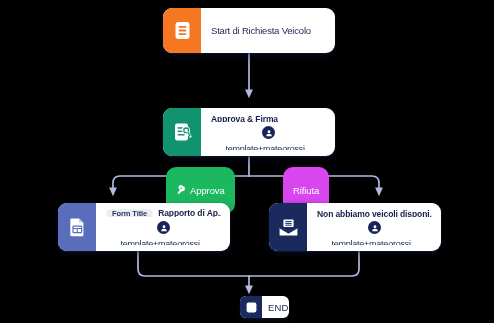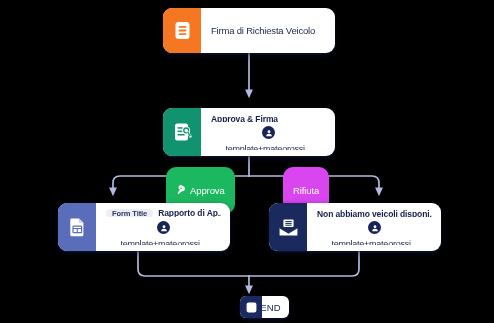--- a/index.html
+++ b/index.html
@@ -112,21 +112,21 @@
 
   #node-end {
     left: 240px; top: 296px; width: 49px; height: 22px;
     border-radius: 6px;
   }
   #node-end .node-icon {
     width: 22px; flex: 0 0 22px; background: #1b2a5e;
   }
   #node-end .node-body {
     padding: 0 16px 0 6px;
-    align-items: center;
+    align-items: flex-start;
     justify-content: center;
   }
   .end-label {
     font-size: 9.5px;
     color: #1b2550;
     letter-spacing: 0.2px;
   }
 
   
   .title-row {
@@ -202,21 +202,21 @@
   <div class="node" id="node-start">
     <div class="node-icon">
       <svg width="17" height="19" viewBox="0 0 17 19" aria-hidden="true">
         <rect x="1.5" y="1" width="14" height="17" rx="3" fill="#ffffff"></rect>
         <rect x="4.6" y="5" width="7.8" height="1.8" rx="0.9" fill="#f57722"></rect>
         <rect x="4.6" y="8.6" width="7.8" height="1.8" rx="0.9" fill="#f57722"></rect>
         <rect x="4.6" y="12.2" width="7.8" height="1.8" rx="0.9" fill="#f57722"></rect>
       </svg>
     </div>
     <div class="node-body">
-      <div class="node-sub">Firma di Richiesta Veicolo</div>
+      <div class="node-sub">Start di Richiesta Veicolo</div>
     </div>
   </div>
 
   <div class="node" id="node-approve">
     <div class="node-icon">
       <svg width="19" height="21" viewBox="0 0 19 21" aria-hidden="true">
         <rect x="2" y="1.5" width="13" height="17" rx="2.2" fill="#ffffff"></rect>
         <rect x="4.6" y="5.2" width="5" height="1.5" fill="#11936f"></rect>
         <rect x="4.6" y="8.6" width="5" height="1.5" fill="#11936f"></rect>
         <rect x="4.6" y="12" width="7" height="1.5" fill="#11936f"></rect>

